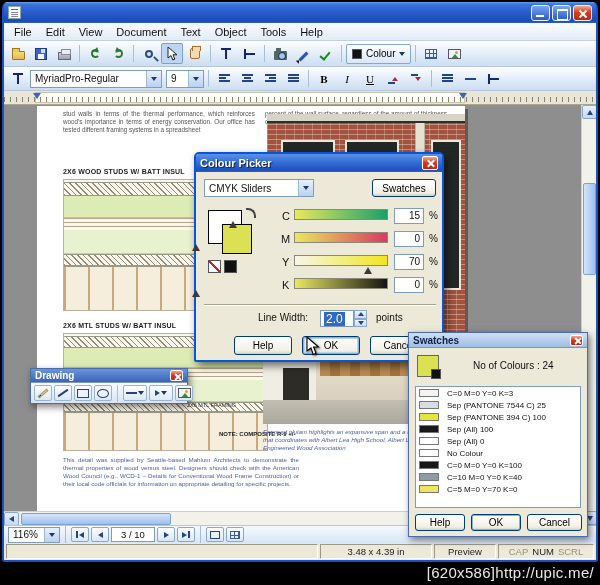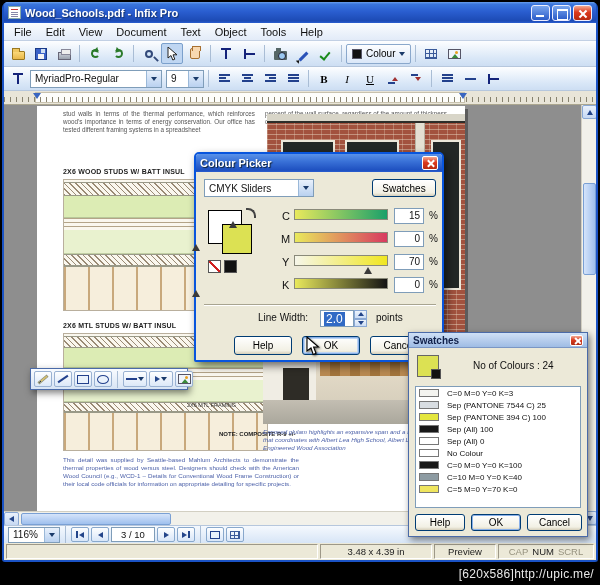--- a/index.html
+++ b/index.html
@@ -193,30 +193,29 @@
 .sw-chip{width:20px;height:8px;border:1px solid #777;flex:0 0 20px;}
 .sw-label{font-size:8px;color:#111;white-space:nowrap;}
 .sw-preview{position:absolute;width:22px;height:22px;border:1px solid #666;}
 .sw-previewk{position:absolute;width:10px;height:10px;background:#111;border:1px solid #555;}
 .counts{position:absolute;font-size:10px;color:#111;}
 .palbtn{position:absolute;height:17px;border:1px solid #003c74;border-radius:3px;background:linear-gradient(180deg,#fff,#f2f0e4 80%,#d6cfba);font-size:10px;display:flex;align-items:center;justify-content:center;}
 .palbtn.default{box-shadow:inset 0 0 0 1px #8ab0e8;}
 .draw-body{height:20px;background:linear-gradient(180deg,#f8fbff,#d8e4f4);display:flex;align-items:center;gap:2px;padding:0 3px;}
 .dbtn{width:18px;height:16px;border:1px solid #9ab2d2;border-radius:2px;background:linear-gradient(180deg,#fdfeff,#dce8f8);display:flex;align-items:center;justify-content:center;gap:1px;flex:0 0 auto;}
 .cursor{position:absolute;z-index:60;filter:drop-shadow(1px 1px 1px rgba(0,0,0,.6));}
-.watermark{position:absolute;right:6px;bottom:4px;color:#e8e8e8;font-size:12px;letter-spacing:.3px;}
+.watermark{position:absolute;right:6px;bottom:4px;color:#e8e8e8;font-size:15px;letter-spacing:.3px;}
 </style>
 </head>
 <body>
 
 <div class="app">
 
   <div class="titlebar">
     <span class="doc-ico"></span>
-    <span>Wood_Schools.pdf - Infix Pro</span>
     <span class="winbtns">
       <span class="wbtn minb"></span>
       <span class="wbtn maxb"></span>
       <span class="wbtn closeb xmark"></span>
     </span>
   </div>
 
   <div class="menubar">
     <span class="menu-item">File</span>
     <span class="menu-item">Edit</span>
@@ -473,20 +472,24 @@
     <span class="seg" style="width:62px;">Preview</span>
     <span class="seg" style="width:96px;">
       <span class="dimtxt">CAP</span>
       <span class="oktxt">NUM</span>
       <span class="dimtxt">SCRL</span>
     </span>
   </div>
 </div>
 
 <div class="pal" style="left:30px;top:368px;width:158px;z-index:20;">
+  <div class="pal-title dark">
+    <span>Drawing</span>
+    <span class="pclose"></span>
+  </div>
   <div class="draw-body">
     <span class="dbtn">
         <span class="ic i-pencil"></span>
       </span>
     <span class="dbtn">
         <span class="ic i-line"></span>
       </span>
     <span class="dbtn">
         <span class="ic i-rect"></span>
       </span>

